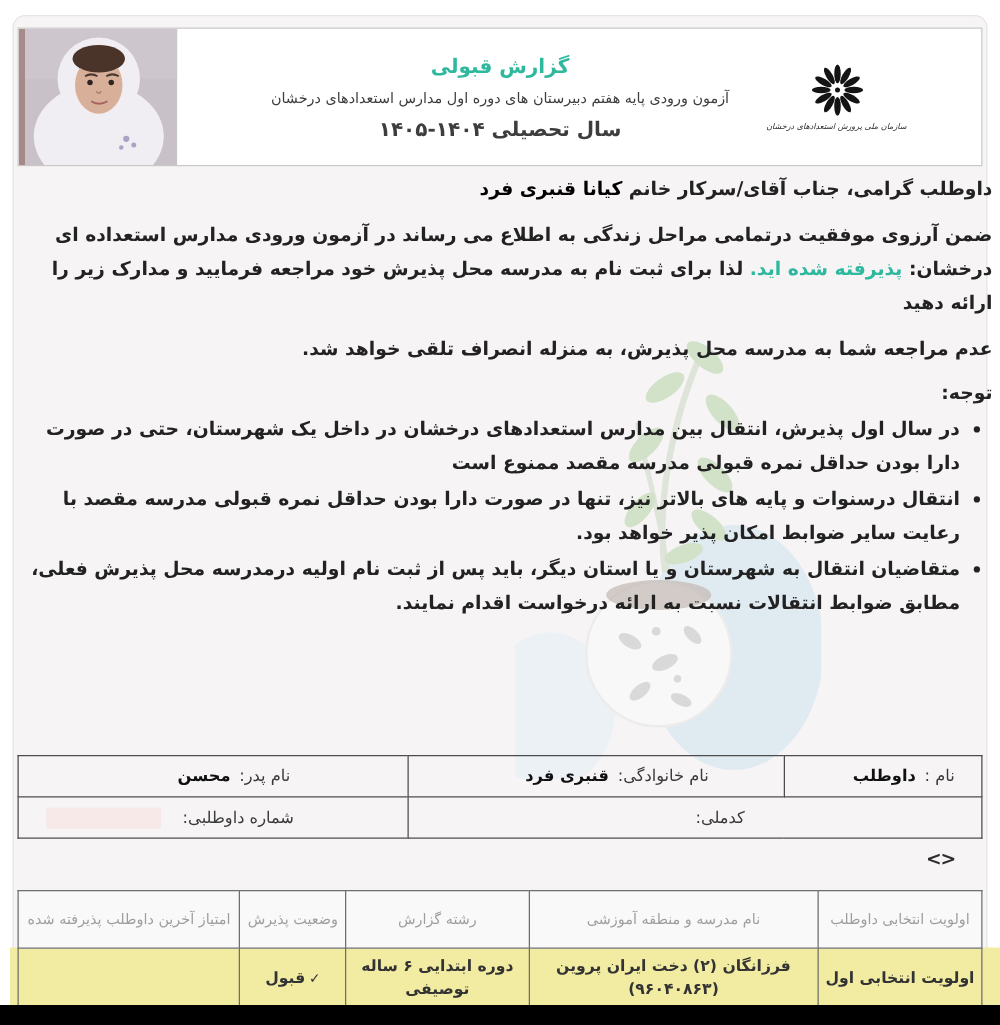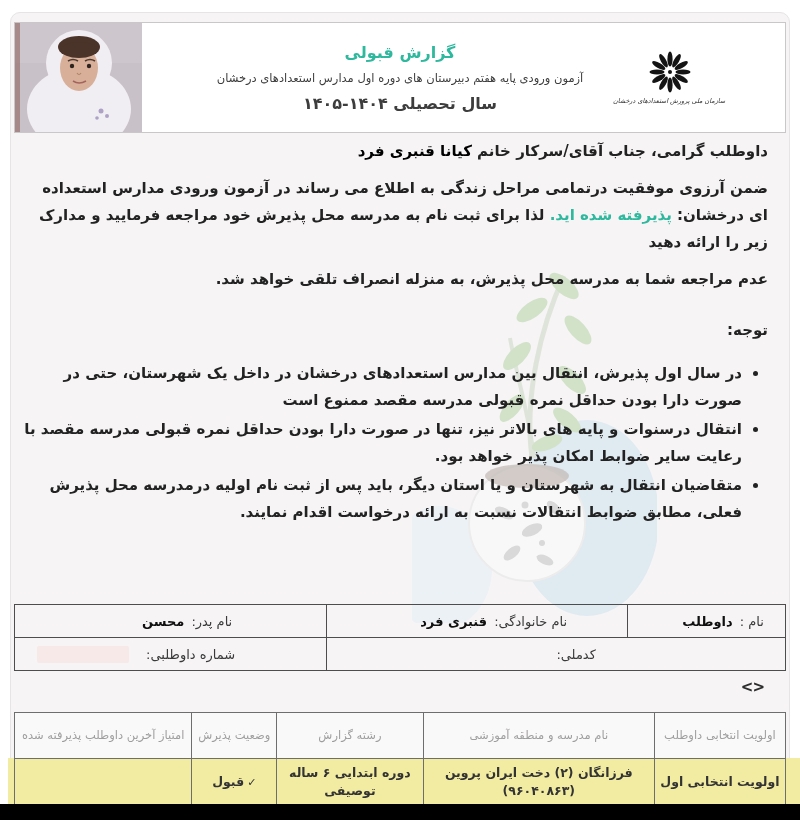--- a/index.html
+++ b/index.html
@@ -86,38 +86,38 @@
     position: absolute;
     left: 412px; top: 268px;
     width: 245px; height: 355px;
     z-index: 1;
     opacity: 0.55;
     pointer-events: none;
   }
   
   .text-block {
     position: absolute;
-    left: 22px; right: 32px; top: 138px;
+    left: 22px; right: 6px; top: 138px;
     height: 476px;
     direction: rtl;
     text-align: right;
     font-size: 15px;
     font-weight: 700;
     color: #222222;
     line-height: 1.8;
     z-index: 2;
     overflow: hidden;
   }
   .greeting { margin-bottom: 10px; }
   .greeting .candidate-name { color: #000000; }
   .para1 { margin-bottom: 10px; }
   .accepted { color: #2eb89e; }
   .para2 { margin-bottom: 8px; }
-  .para3 { margin-bottom: 24px; }
-  .note-label { margin-bottom: 16px; }
+  .para3 { margin-bottom: 8px; }
+  .note-label { margin-bottom: 2px; }
   ul.notes { list-style: disc; padding-right: 26px; }
   ul.notes li { margin-bottom: 2px; }
   
   table.info-table {
     position: absolute;
     left: 14px; top: 604px;
     width: 772px;
     border-collapse: collapse;
     direction: rtl;
     font-size: 13px;

